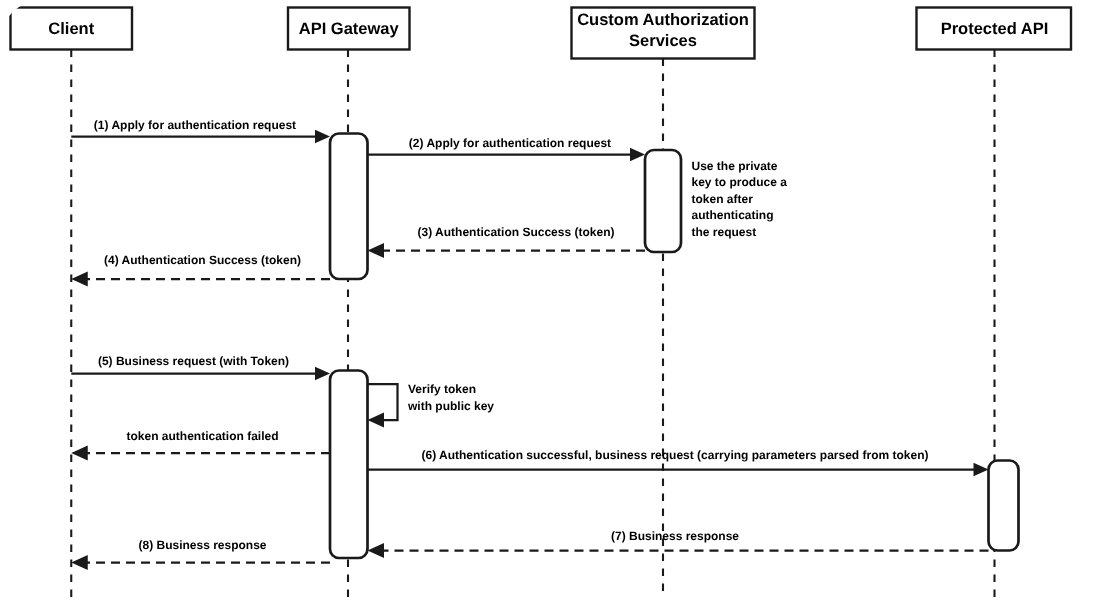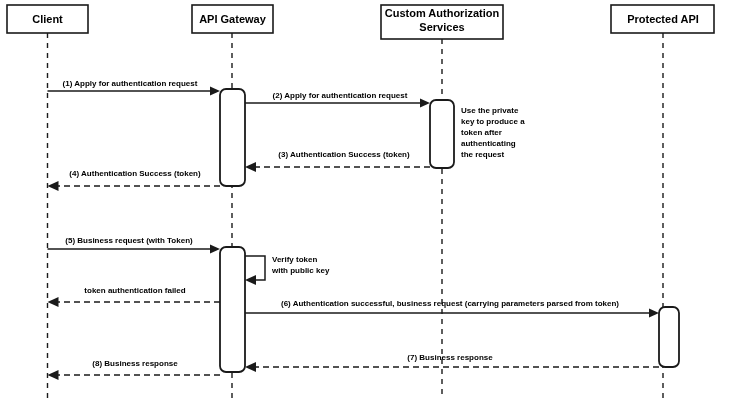--- a/index.html
+++ b/index.html
@@ -9,20 +9,21 @@
   }
   body {
     font-family: "Liberation Sans", sans-serif;
   }
   #diagram-root {
     position: relative;
     width: 738px;
     height: 401px;
     background: #ffffff;
     overflow: hidden;
+    border-radius: 28px;
   }
   #diagram-root svg {
     position: absolute;
     left: 0;
     top: 0;
   }
   .participant-label {
     font-family: "Liberation Sans", sans-serif;
     font-size: 11px;
     font-weight: bold;

